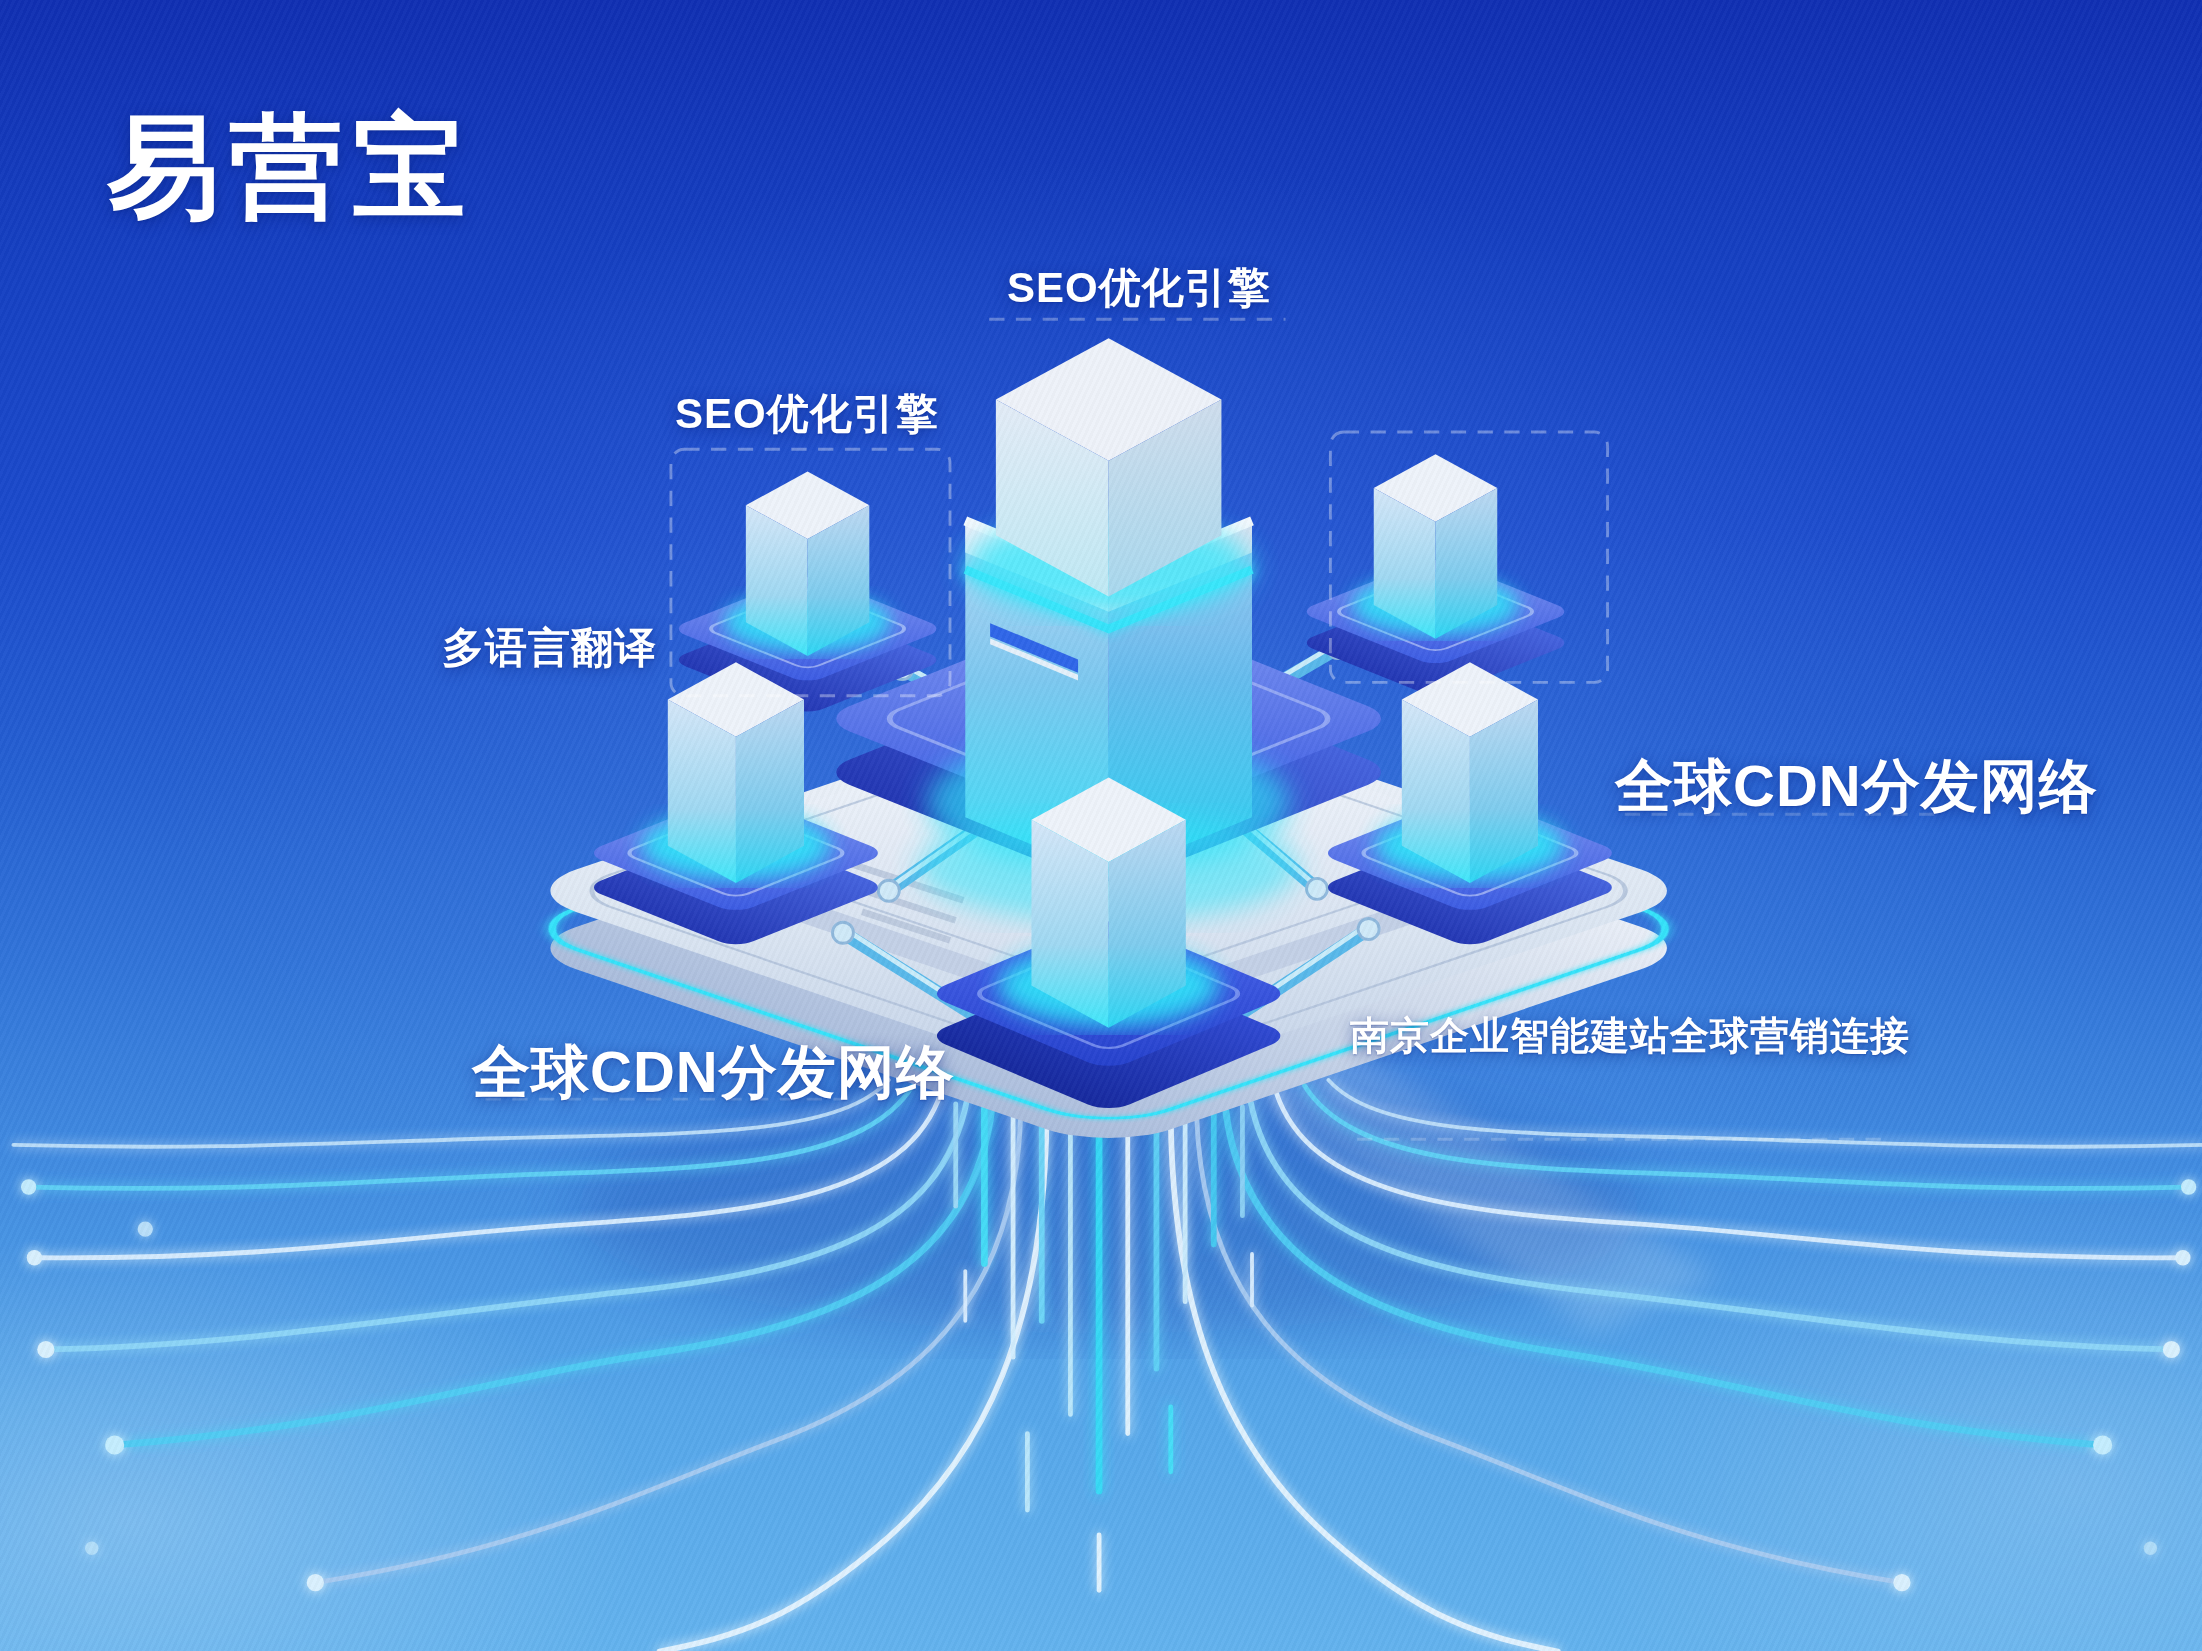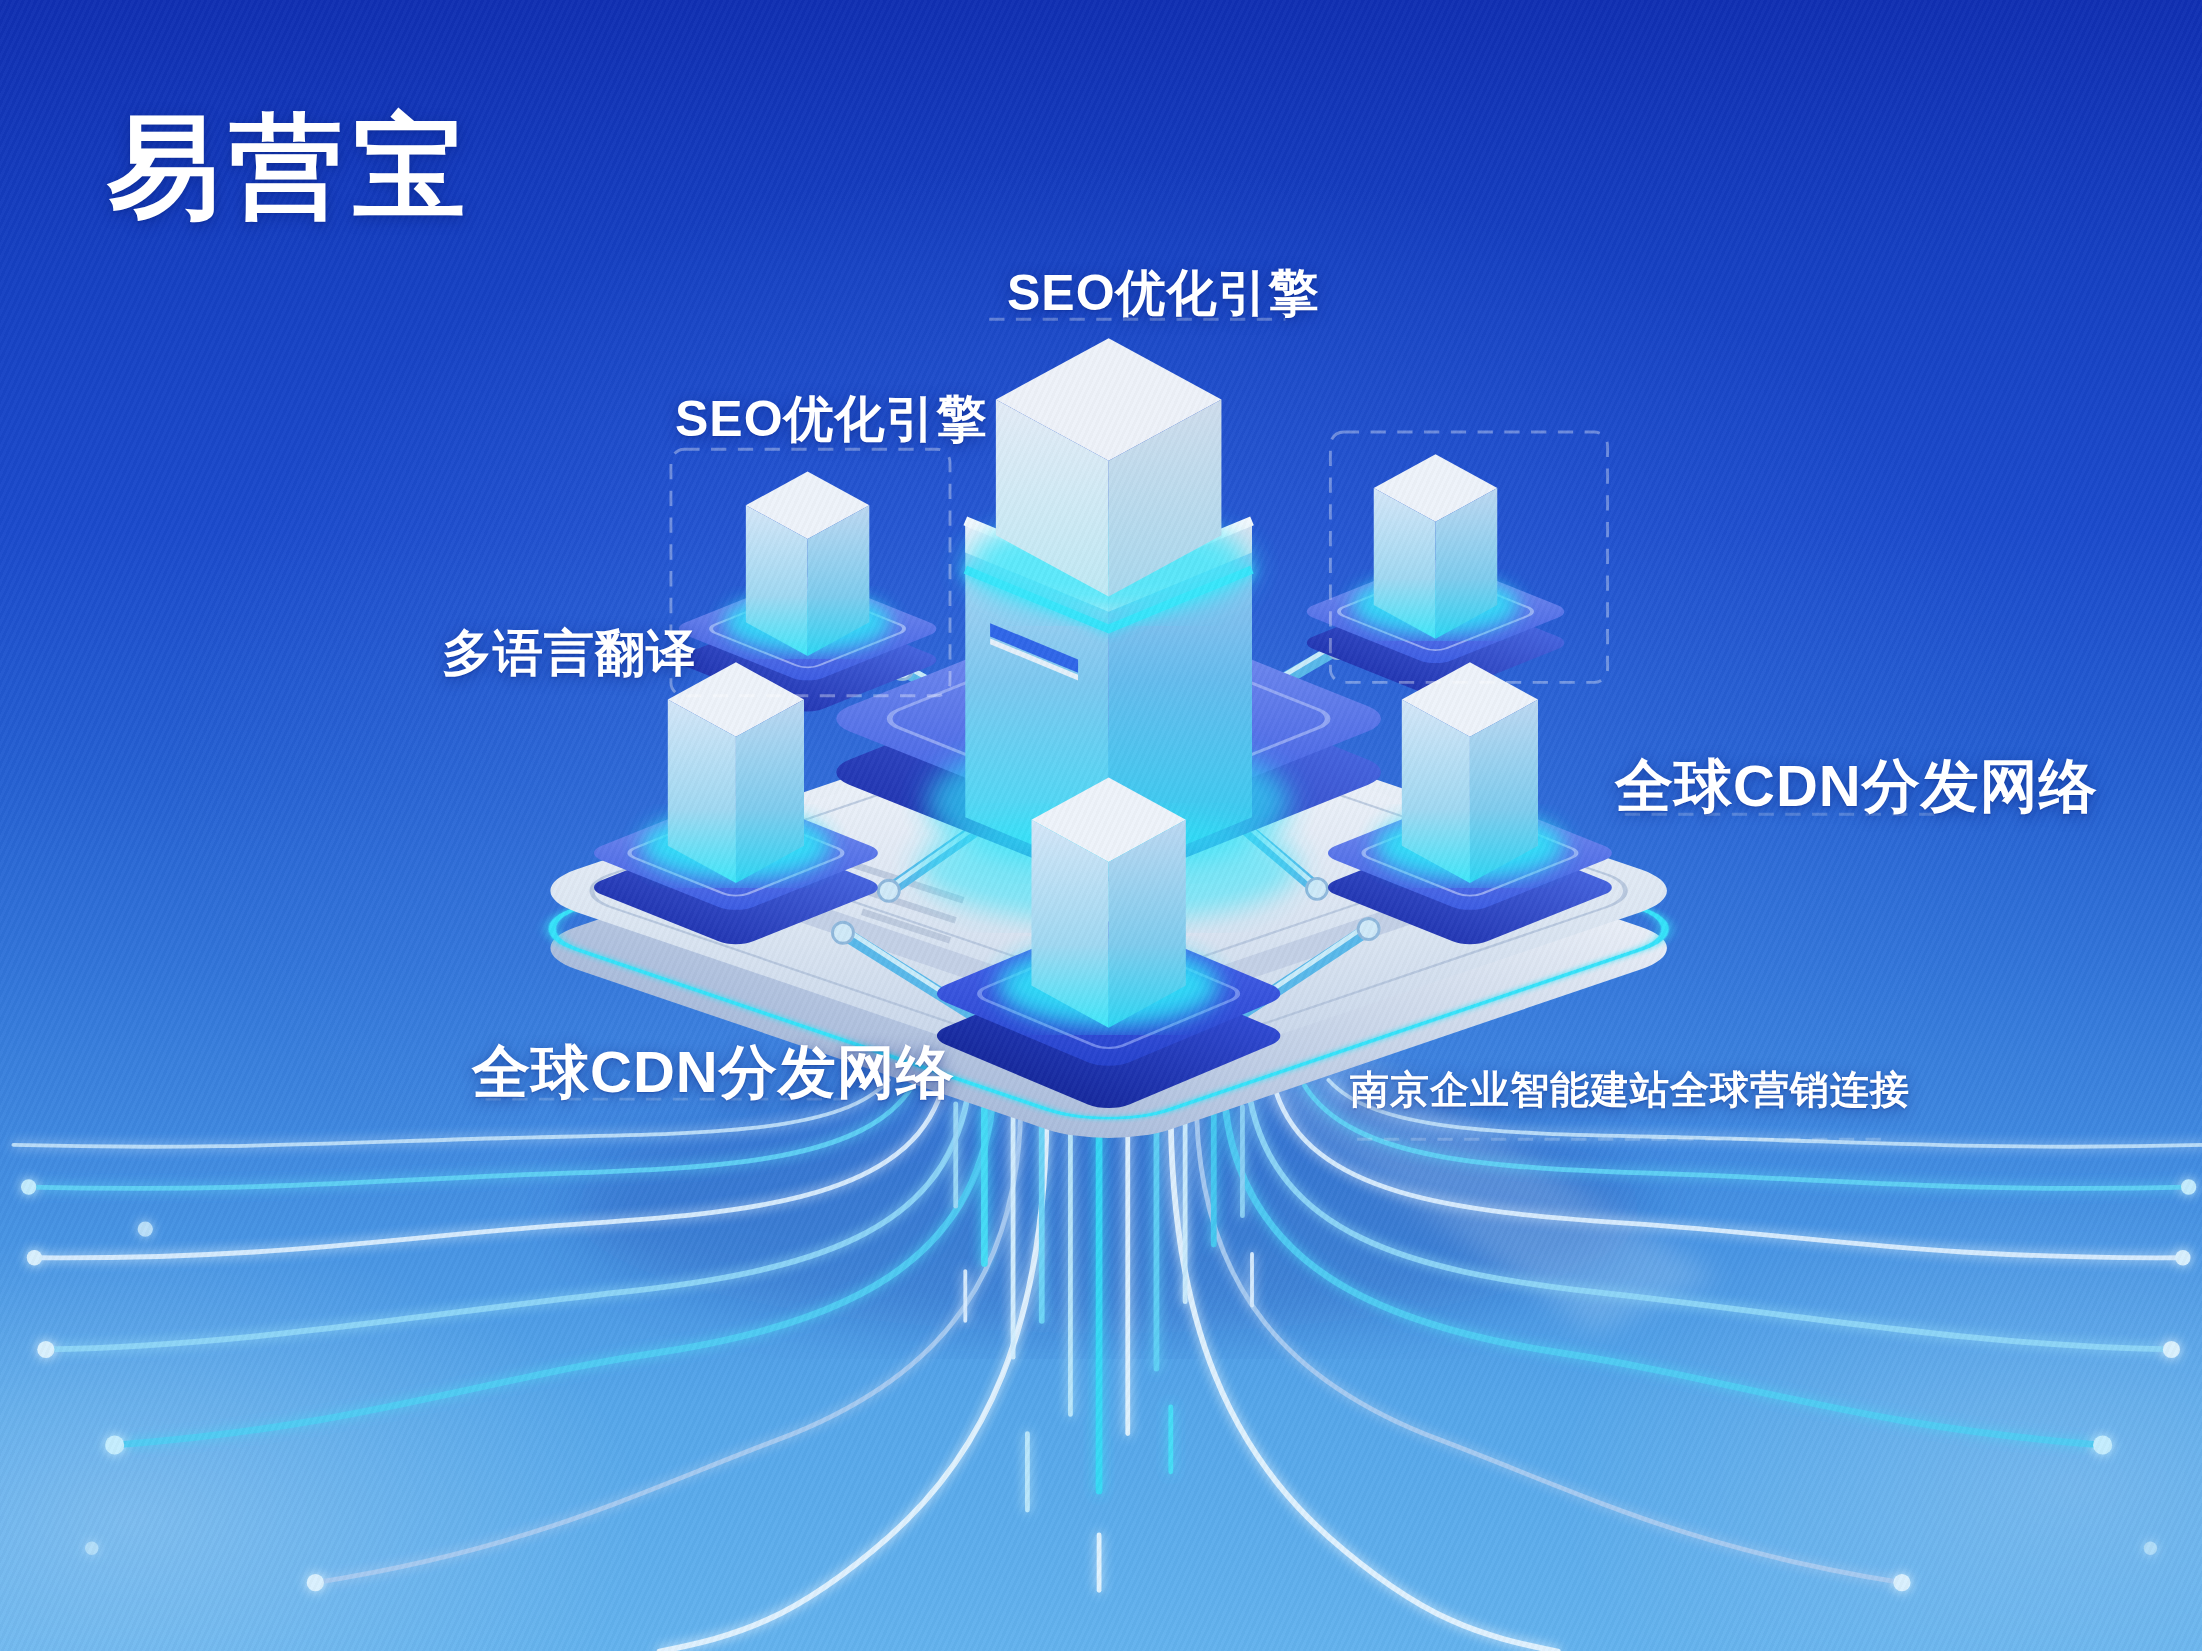--- a/index.html
+++ b/index.html
@@ -17,21 +17,21 @@
     background:repeating-linear-gradient(115deg, rgba(255,255,255,.025) 0 2.9px, rgba(0,0,0,.02) 2.9px 5.7px);
   }
   .scene{position:absolute;inset:0;}
   .label{
     position:absolute;color:#ffffff;font-weight:900;letter-spacing:1px;
     text-shadow:0 2.9px 13.4px rgba(8,34,130,.50), 0 1px 1.9px rgba(8,34,130,.35);
     white-space:nowrap;z-index:5;
   }
   .title{font-size:113px;letter-spacing:9.6px;}
   .l46{font-size:58px;}
-  .l44{font-size:50px;}
+  .l44{font-size:42px;}
   .l42{font-size:40px;}
   .l41{font-size:39px;}
 </style>
 </head>
 <body>
 
 <div class="page">
 
   <svg class="scene" viewBox="0 0 2304 1728" aria-hidden="true">
     <defs>
@@ -306,16 +306,16 @@
 
   <div class="label l44" style="left:675px;top:386px;">SEO优化引擎</div>
 
 
   <div class="label l44" style="left:442px;top:620px;">多语言翻译</div>
 
   <div class="label l46" style="left:1615px;top:748px;">全球CDN分发网络</div>
 
   <div class="label l46" style="left:472px;top:1034px;">全球CDN分发网络</div>
 
-  <div class="label l41" style="left:1350px;top:1063px;">南京企业智能建站全球营销连接</div>
+  <div class="label l41" style="left:1350px;top:1009px;">南京企业智能建站全球营销连接</div>
 
 </div>
 
 
 </body></html>

